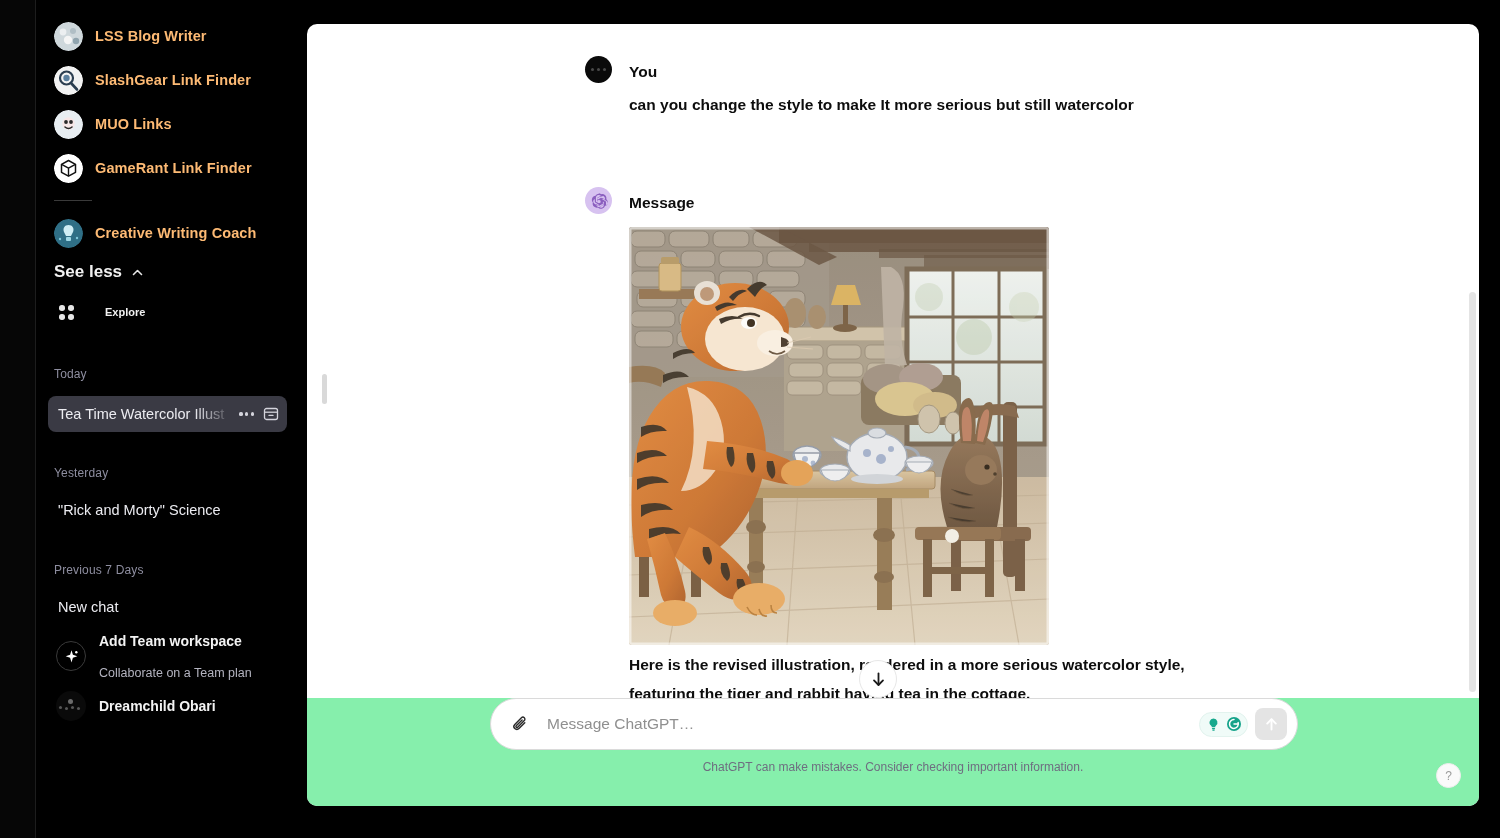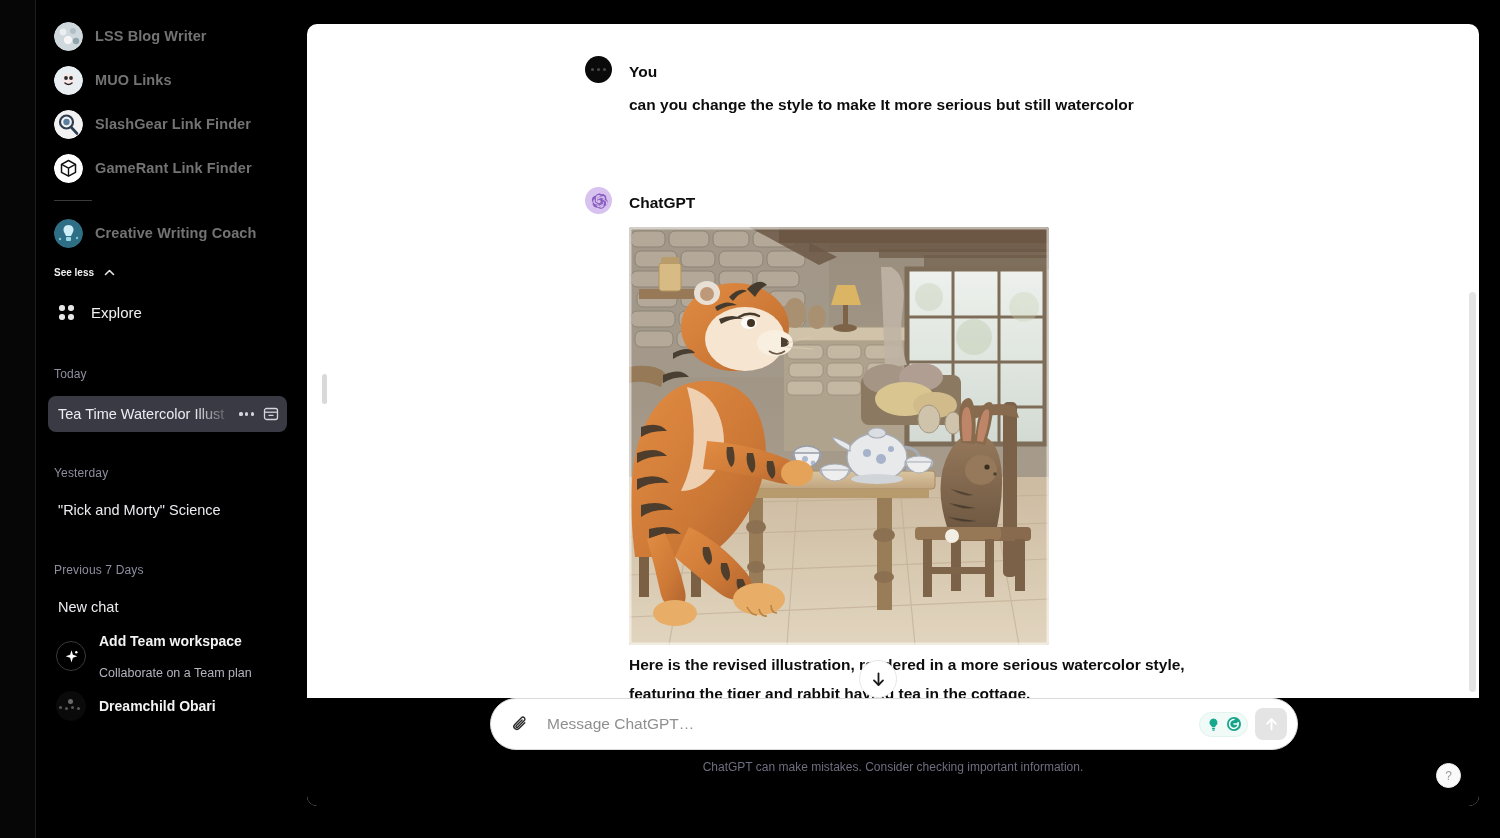--- a/index.html
+++ b/index.html
@@ -28,48 +28,48 @@
     display: flex; align-items: center; gap: 12px;
     height: 44px; padding: 0 18px 0 18px; cursor: pointer;
   }
   .gpt-avatar {
     width: 29px; height: 29px; border-radius: 50%;
     flex: 0 0 29px; display: flex; align-items: center; justify-content: center;
     overflow: hidden; position: relative;
   }
   .gpt-avatar svg { display: block; }
   .gpt-label {
-    font-size: 14.5px; font-weight: 700; color: #737373;
+    font-size: 14.5px; font-weight: 700; color: #fdba74;
     white-space: nowrap; overflow: hidden; letter-spacing: .1px;
   }
 
   .divider {
     height: 1px; background: #3a3a3a; width: 38px; margin: 10px 0 10px 18px;
   }
 
   .see-less {
     display: flex; align-items: center; gap: 9px;
     padding: 6px 18px 2px 18px; height: 30px; cursor: pointer;
   }
-  .see-less span.txt { font-size: 10px; font-weight: 700; color: #f1f1f1; }
+  .see-less span.txt { font-size: 17px; font-weight: 700; color: #f1f1f1; }
 
   .explore-row {
     display: flex; align-items: center; gap: 15px;
     padding: 0 18px; height: 42px; margin-top: 6px; cursor: pointer;
   }
   .dotgrid { width: 18px; height: 18px; position: relative; flex: 0 0 18px; margin-left:4px;}
   .dotgrid i {
     position: absolute; width: 5.5px; height: 5.5px; border-radius: 50%;
     background: #e6e6e6;
   }
   .dotgrid i:nth-child(1){ left:1px; top:2px; }
   .dotgrid i:nth-child(2){ left:10px; top:2px; }
   .dotgrid i:nth-child(3){ left:1px; top:11px; }
   .dotgrid i:nth-child(4){ left:10px; top:11px; }
-  .explore-label { font-size: 15px; font-weight: 400; color: #f1f1f1; }
+  .explore-label { font-size: 11px; font-weight: 700; color: #f1f1f1; margin-left: 14px; }
 
   .section-title {
     font-size: 12px; color: #8e8ea0; font-weight: 400;
     padding: 0 18px; margin-top: 34px; margin-bottom: 11px;
     letter-spacing: .15px;
   }
   .chat-item {
     display: flex; align-items: center;
     height: 36px; margin: 15px 20px 0 12px; padding: 0 8px 0 10px;
     border-radius: 8px; cursor: pointer; position: relative;
@@ -186,21 +186,21 @@
     position: absolute; left: 552px; top: 636px;
     width: 38px; height: 38px; border-radius: 50%;
     background: #ffffff; border: 1px solid #e7e7e7;
     display: flex; align-items: center; justify-content: center;
     cursor: pointer; z-index: 5;
   }
 
   
   .composer-area {
     position: absolute; left: 0; right: 0; bottom: 0; height: 108px;
-    background: #000000;
+    background: #86efac;
   }
   .composer {
     position: absolute; left: 183px; top: 0; width: 808px; height: 52px;
     border: 1px solid #dadada; border-radius: 26px; background: #fff;
     display: flex; align-items: center; padding: 0 10px 0 16px;
   }
   .clip-btn {
     width: 26px; height: 26px; flex: 0 0 26px; display: flex;
     align-items: center; justify-content: center; cursor: pointer; color: #2b2b2b;
   }
@@ -254,40 +254,40 @@
             <circle cx="22" cy="19" r="3.2" fill="#90a4ae"></circle>
             <circle cx="6" cy="20" r="2.6" fill="#cfd8dc"></circle>
           </svg>
         </span>
         <span class="gpt-label">LSS Blog Writer</span>
       </div>
 
       <div class="gpt-item">
         <span class="gpt-avatar">
           <svg width="29" height="29" viewBox="0 0 29 29">
+            <circle cx="14.5" cy="14.5" r="14.5" fill="#f2f2f2"></circle>
+            <circle cx="12.5" cy="12" r="6.5" fill="none" stroke="#2c3e50" stroke-width="2.2"></circle>
+            <circle cx="12.5" cy="12" r="3.2" fill="#5b7f9e"></circle>
+            <line x1="17" y1="17" x2="23" y2="23.5" stroke="#2c3e50" stroke-width="2.6" stroke-linecap="round"></line>
+          </svg>
+        </span>
+        <span class="gpt-label">SlashGear Link Finder</span>
+      </div>
+
+      <div class="gpt-item">
+        <span class="gpt-avatar">
+          <svg width="29" height="29" viewBox="0 0 29 29">
             <circle cx="14.5" cy="14.5" r="14.5" fill="#e8eef2"></circle>
             <circle cx="14.5" cy="13.5" r="6.2" fill="#f7e7e7"></circle>
             <circle cx="12" cy="12" r="1.9" fill="#2b2b2b"></circle>
             <circle cx="17" cy="12" r="1.9" fill="#2b2b2b"></circle>
             <path d="M11 17 q3.5 3 7 0" stroke="#2b2b2b" stroke-width="1.6" fill="none" stroke-linecap="round"></path>
           </svg>
         </span>
         <span class="gpt-label">MUO Links</span>
-      </div>
-
-      <div class="gpt-item">
-        <span class="gpt-avatar">
-          <svg width="29" height="29" viewBox="0 0 29 29">
-            <circle cx="14.5" cy="14.5" r="14.5" fill="#f2f2f2"></circle>
-            <circle cx="12.5" cy="12" r="6.5" fill="none" stroke="#2c3e50" stroke-width="2.2"></circle>
-            <circle cx="12.5" cy="12" r="3.2" fill="#5b7f9e"></circle>
-            <line x1="17" y1="17" x2="23" y2="23.5" stroke="#2c3e50" stroke-width="2.6" stroke-linecap="round"></line>
-          </svg>
-        </span>
-        <span class="gpt-label">SlashGear Link Finder</span>
       </div>
 
 
       <div class="gpt-item">
         <span class="gpt-avatar">
           <svg width="29" height="29" viewBox="0 0 29 29">
             <circle cx="14.5" cy="14.5" r="14.5" fill="#ffffff"></circle>
             <path d="M14.5 6.5 L21.5 10.3 L21.5 18.3 L14.5 22.2 L7.5 18.3 L7.5 10.3 Z" fill="none" stroke="#111111" stroke-width="1.5" stroke-linejoin="round"></path>
             <path d="M7.6 10.4 L14.5 14.2 L21.4 10.4 M14.5 14.2 L14.5 22.1" fill="none" stroke="#111111" stroke-width="1.4" stroke-linejoin="round"></path>
           </svg>
@@ -402,21 +402,21 @@
         </div>
       </div>
 
       <div class="msg">
         <span class="msg-avatar gpt">
           <svg width="18" height="18" viewBox="0 0 24 24">
             <path fill="#8b5fbf" d="M12 2.2c-2 0-3.8 1.1-4.7 2.8-2 .2-3.7 1.5-4.4 3.4-.8 1.9-.4 4 .9 5.5-.6 1.9-.1 4 1.4 5.4 1.4 1.4 3.5 1.9 5.4 1.3 1.3 1.4 3.3 2 5.2 1.6 1.9-.4 3.5-1.8 4.1-3.6 1.9-.5 3.3-2 3.7-3.9.4-1.9-.3-3.9-1.8-5.2.4-1.9-.2-3.9-1.6-5.2-1.4-1.3-3.4-1.8-5.2-1.3-1-.9-2.3-1.4-3.6-1.4zm0 1.8c.9 0 1.8.3 2.5.9l-4.2 2.4c-.4.2-.6.6-.6 1v5.6l-1.8-1V7.6c0-2 1.6-3.6 3.6-3.6zm4.6 1.4c1.2 0 2.3.6 2.9 1.6 .6 1 .6 2.3 0 3.3l-4.2-2.4c-.4-.2-.8-.2-1.2 0l-4.8 2.8v-2l3.9-2.3c.4-.3.9-.4 1.4-.5h2zM6.4 8.2v4.9c0 .4.2.8.6 1l4.8 2.8-1.8 1L6.1 15.6c-1.7-1-2.3-3.2-1.3-4.9.4-.7 1-1.2 1.6-1.5v-1zm11.5 1.4l3.8 2.2c1.7 1 2.3 3.2 1.3 4.9-.4.7-1 1.2-1.7 1.5v-5c0-.4-.2-.8-.6-1l-4.8-2.8 1.8-1 .2.2zM12 10.3l2.1 1.2v2.4L12 15.1l-2.1-1.2v-2.4l2.1-1.2zm4.6 2.1l1.8 1v3.9c0 2-1.6 3.6-3.6 3.6-.9 0-1.8-.3-2.4-.9l4.2-2.4c.4-.2.6-.6.6-1v-4.2zm-9.1 3.3l4.2 2.4c.4.2.8.2 1.2 0l4.8-2.8v2l-3.9 2.3c-1.7 1-3.9.4-4.9-1.3-.4-.7-.5-1.4-.5-2.1l-.9-.5z"></path>
           </svg>
         </span>
         <div class="msg-head">
-          <span class="msg-name">ChatGPT</span>
+          <span class="msg-name">Message</span>
         </div>
 
         <div class="art-wrap">
           <svg class="art" viewBox="0 0 420 418">
             <defs>
               <linearGradient id="wallG" x1="0" y1="0" x2="0" y2="1">
                 <stop offset="0%" stop-color="#8e8274"></stop>
                   <stop offset="100%" stop-color="#a79b8b"></stop>
               </linearGradient>
               <linearGradient id="floorG" x1="0" y1="0" x2="0" y2="1">

